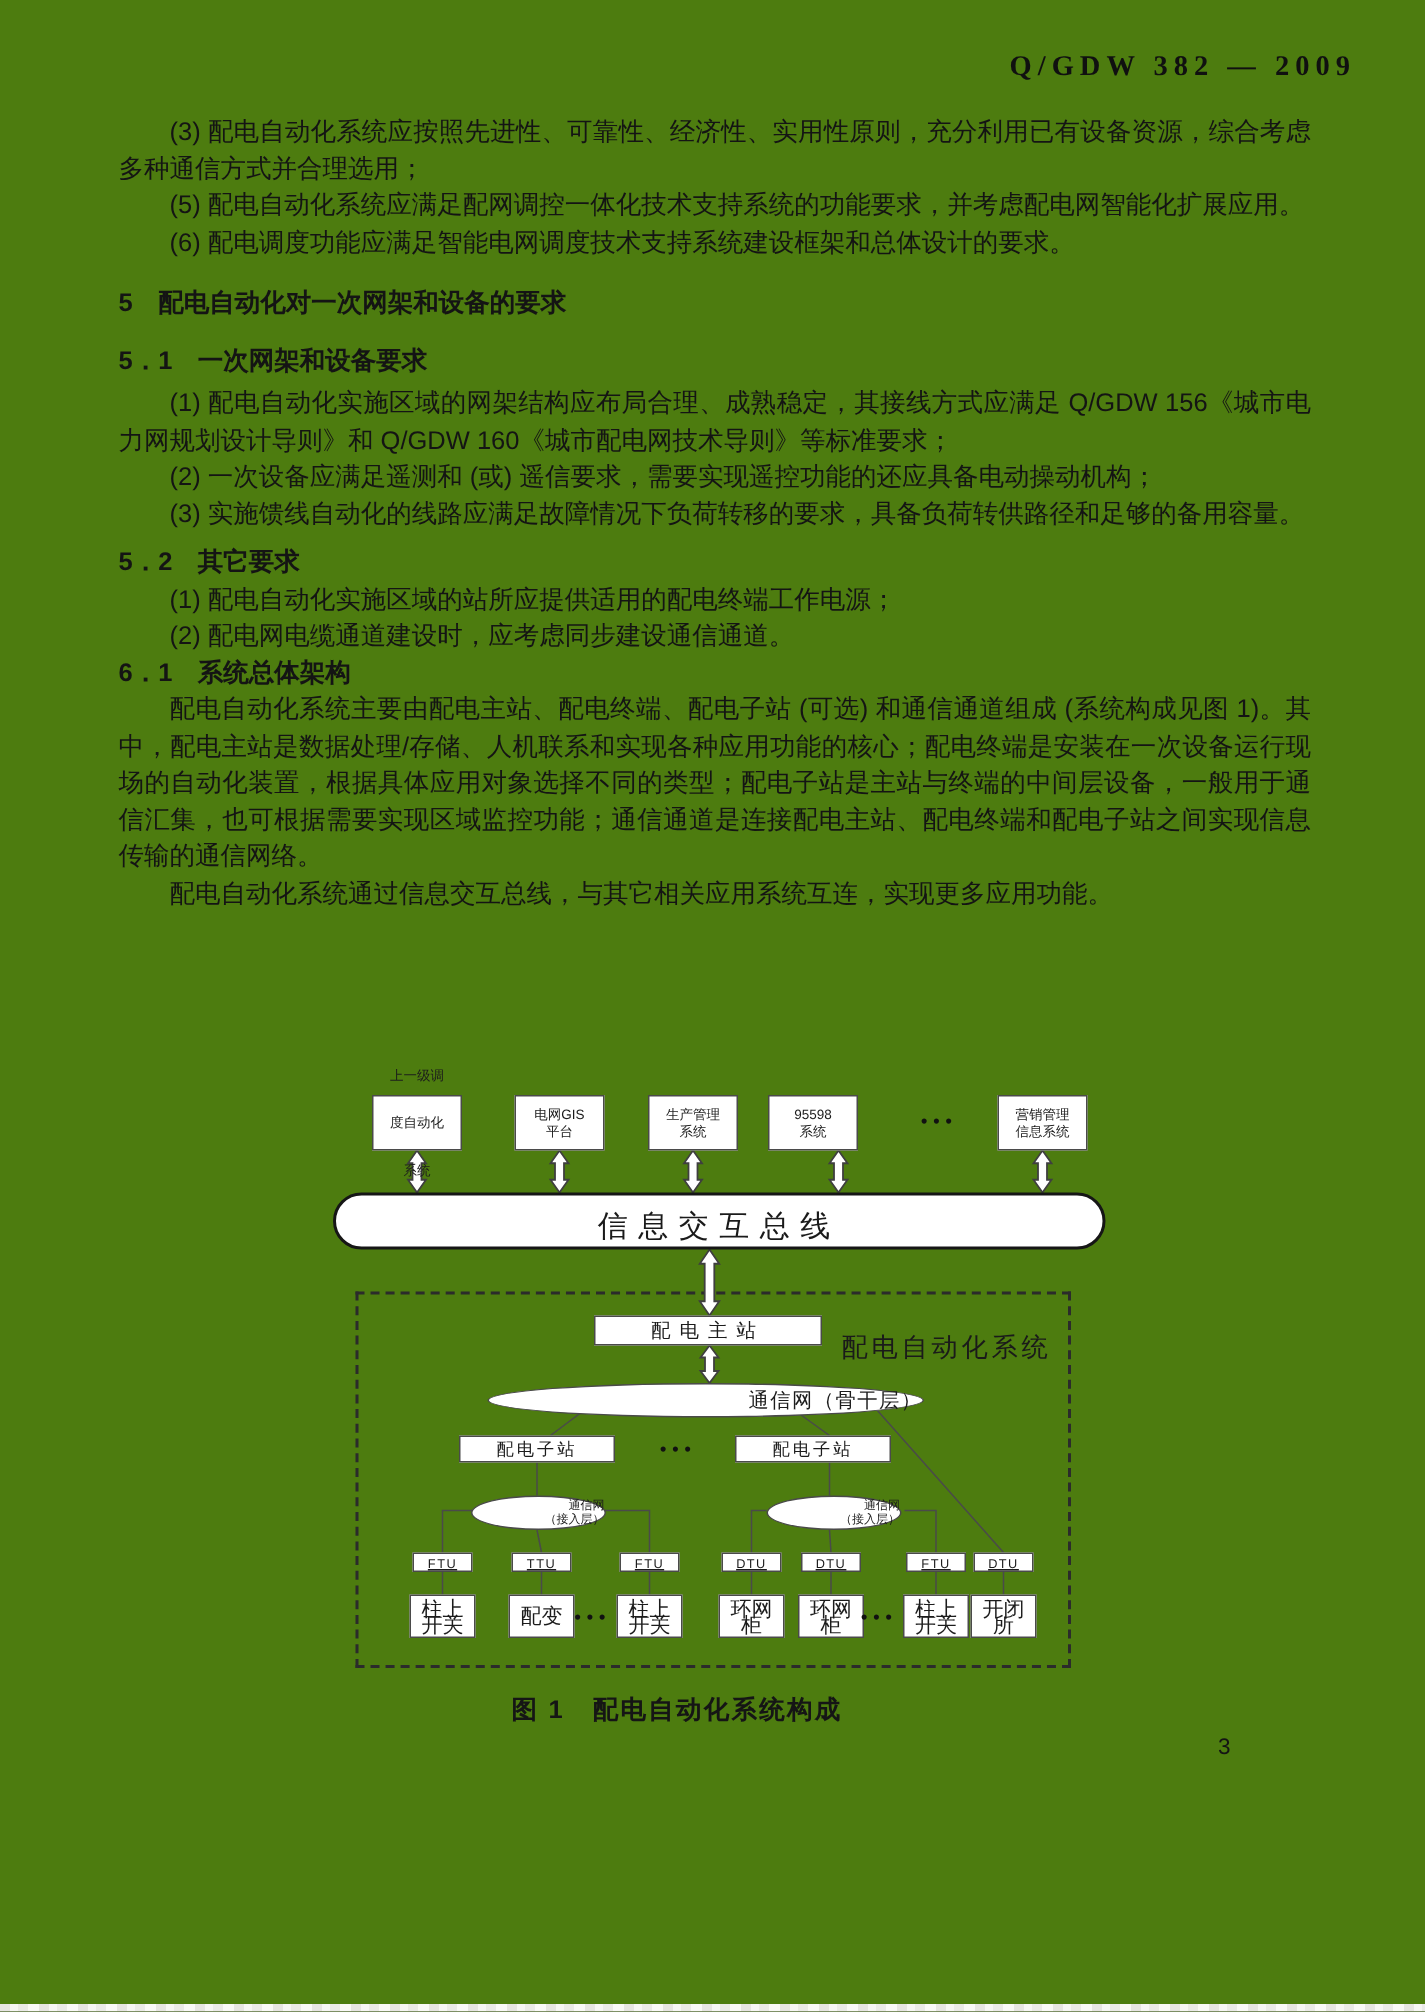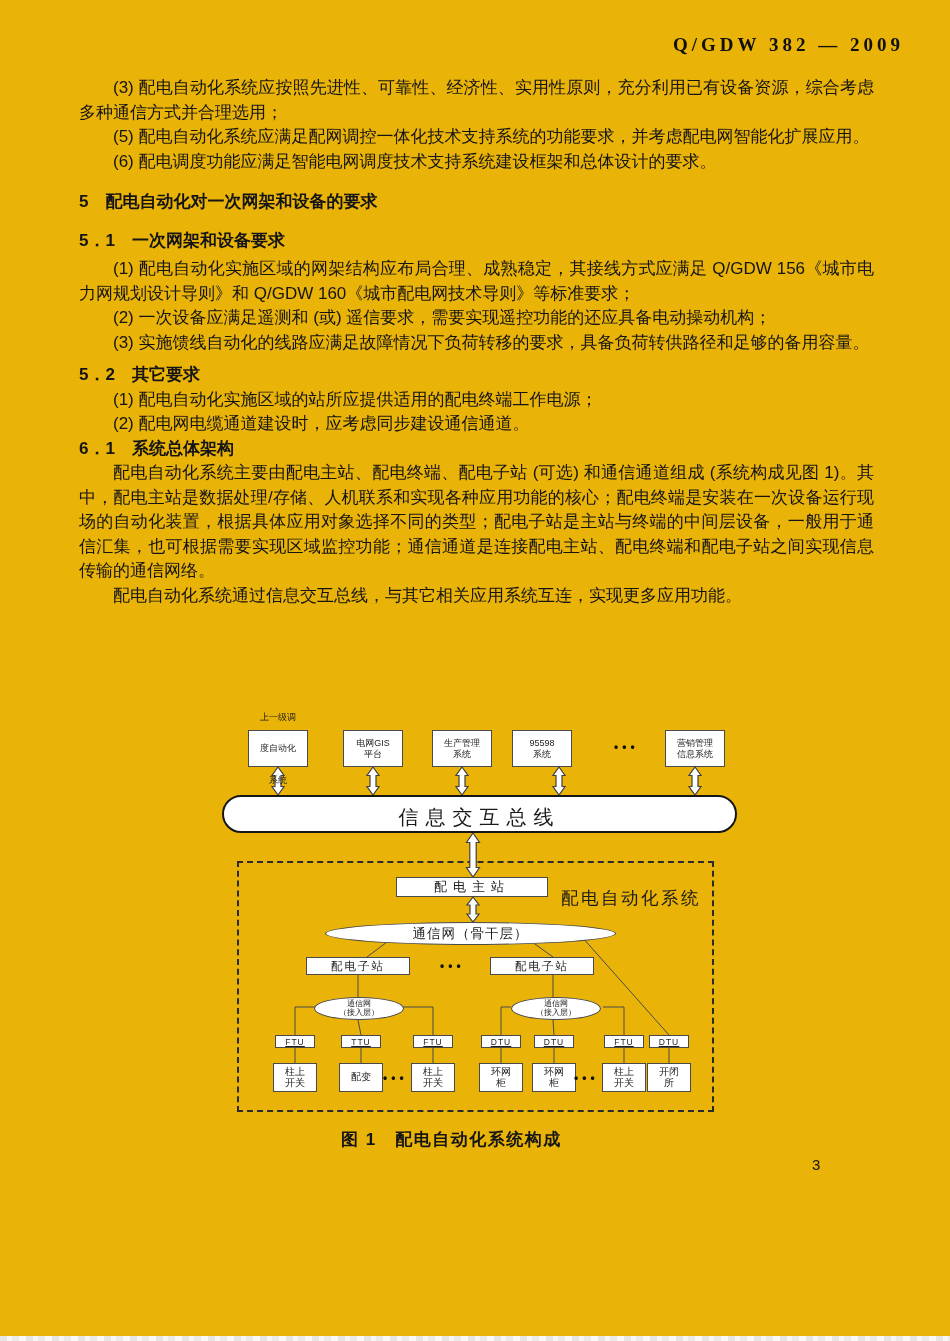--- a/index.html
+++ b/index.html
@@ -1,16 +1,16 @@
 <!DOCTYPE html>
 <html><head>
 <meta charset="utf-8">
 <style>
   html,body{margin:0;padding:0;background:#888;}
-  .page{position:relative;width:950px;height:1341px;margin:0 auto;background:#eab308;overflow:hidden;
+  .page{position:relative;width:950px;height:1341px;margin:0 auto;background:#4d7c0f;overflow:hidden;
         font-family:"Liberation Sans","DejaVu Sans",sans-serif;color:#151515;}
   .page *{box-sizing:border-box;}
 
   .header{position:absolute;top:34px;right:46px;font-family:"Liberation Serif","DejaVu Serif",serif;
           font-weight:700;font-size:19px;letter-spacing:4px;color:#101010;}
 
   .content{position:absolute;left:79px;top:76px;width:795px;font-size:17px;line-height:24.5px;
            text-align:justify;color:#141414;}
   .content p{margin:0;text-indent:2em;}
   .content .hd{font-weight:700;text-indent:0;}
@@ -25,28 +25,28 @@
   .dashedbox{position:absolute;left:22px;top:134px;width:477px;height:251px;border:2px dashed #2b2b2b;}
   .connectors{position:absolute;left:0;top:0;width:530px;height:400px;}
   .fbox{position:absolute;background:#fff;border:1px solid #4a4a4a;display:flex;flex-direction:column;
         align-items:center;justify-content:center;text-align:center;color:#1c1c1c;}
   .sysbox{width:60px;height:37px;font-size:9px;line-height:10.5px;}
   .bus{position:absolute;left:7px;top:68px;width:515px;height:38px;border:2px solid #161616;border-radius:19px;
        background:#fff;display:flex;align-items:flex-end;justify-content:center;font-size:20px;letter-spacing:7px;color:#1a1a1a;}
   .master{left:181px;top:150px;width:152px;height:20px;font-size:13px;letter-spacing:6px;border-width:1.5px;flex-direction:row;}
   .syslabel{position:absolute;left:346px;top:149px;font-size:17.5px;letter-spacing:2.5px;color:#1a1a1a;white-space:nowrap;margin-top:10px;}
   .ellipse{position:absolute;background:#fff;border:1px solid #4a4a4a;border-radius:50%;display:flex;
-           flex-direction:column;align-items:center;justify-content:center;text-align:center;color:#1c1c1c;}
+           flex-direction:column;align-items:flex-end;justify-content:center;text-align:center;color:#1c1c1c;}
   .backbone{left:110px;top:195px;width:291px;height:23px;font-size:13.5px;letter-spacing:1px;}
   .substation{width:104px;height:18px;font-size:11.5px;letter-spacing:2px;flex-direction:row;}
   .sub-l{left:91px;top:230px;}  .sub-r{left:275px;top:230px;}
   .access{width:90px;height:23px;font-size:8px;line-height:8.5px;}
   .acc-l{left:99px;top:270px;}  .acc-r{left:296px;top:270px;}
   .tbox{width:40px;height:13px;font-size:8.5px;letter-spacing:1px;flex-direction:row;text-decoration:underline;}
-  .ebox{width:44px;height:29px;font-size:10px;line-height:10.5px;}
+  .ebox{width:44px;height:29px;font-size:14px;line-height:10.5px;}
   .dots{position:absolute;font-size:12px;letter-spacing:4px;font-weight:700;color:#111;white-space:nowrap;}
 
   .caption{position:absolute;left:341px;top:1128px;font-weight:700;font-size:17px;letter-spacing:1.5px;}
   .pagenum{position:absolute;left:812px;top:1156px;font-size:15px;color:#141414;}
   .scan-strip{position:absolute;left:0;bottom:0;width:100%;height:5px;
       background:repeating-linear-gradient(90deg,#e7e5e2 0 7px,#f7f6f4 7px 12px,#ebeae7 12px 19px,#faf9f7 19px 26px);}
 </style>
 </head>
 <body>
 

